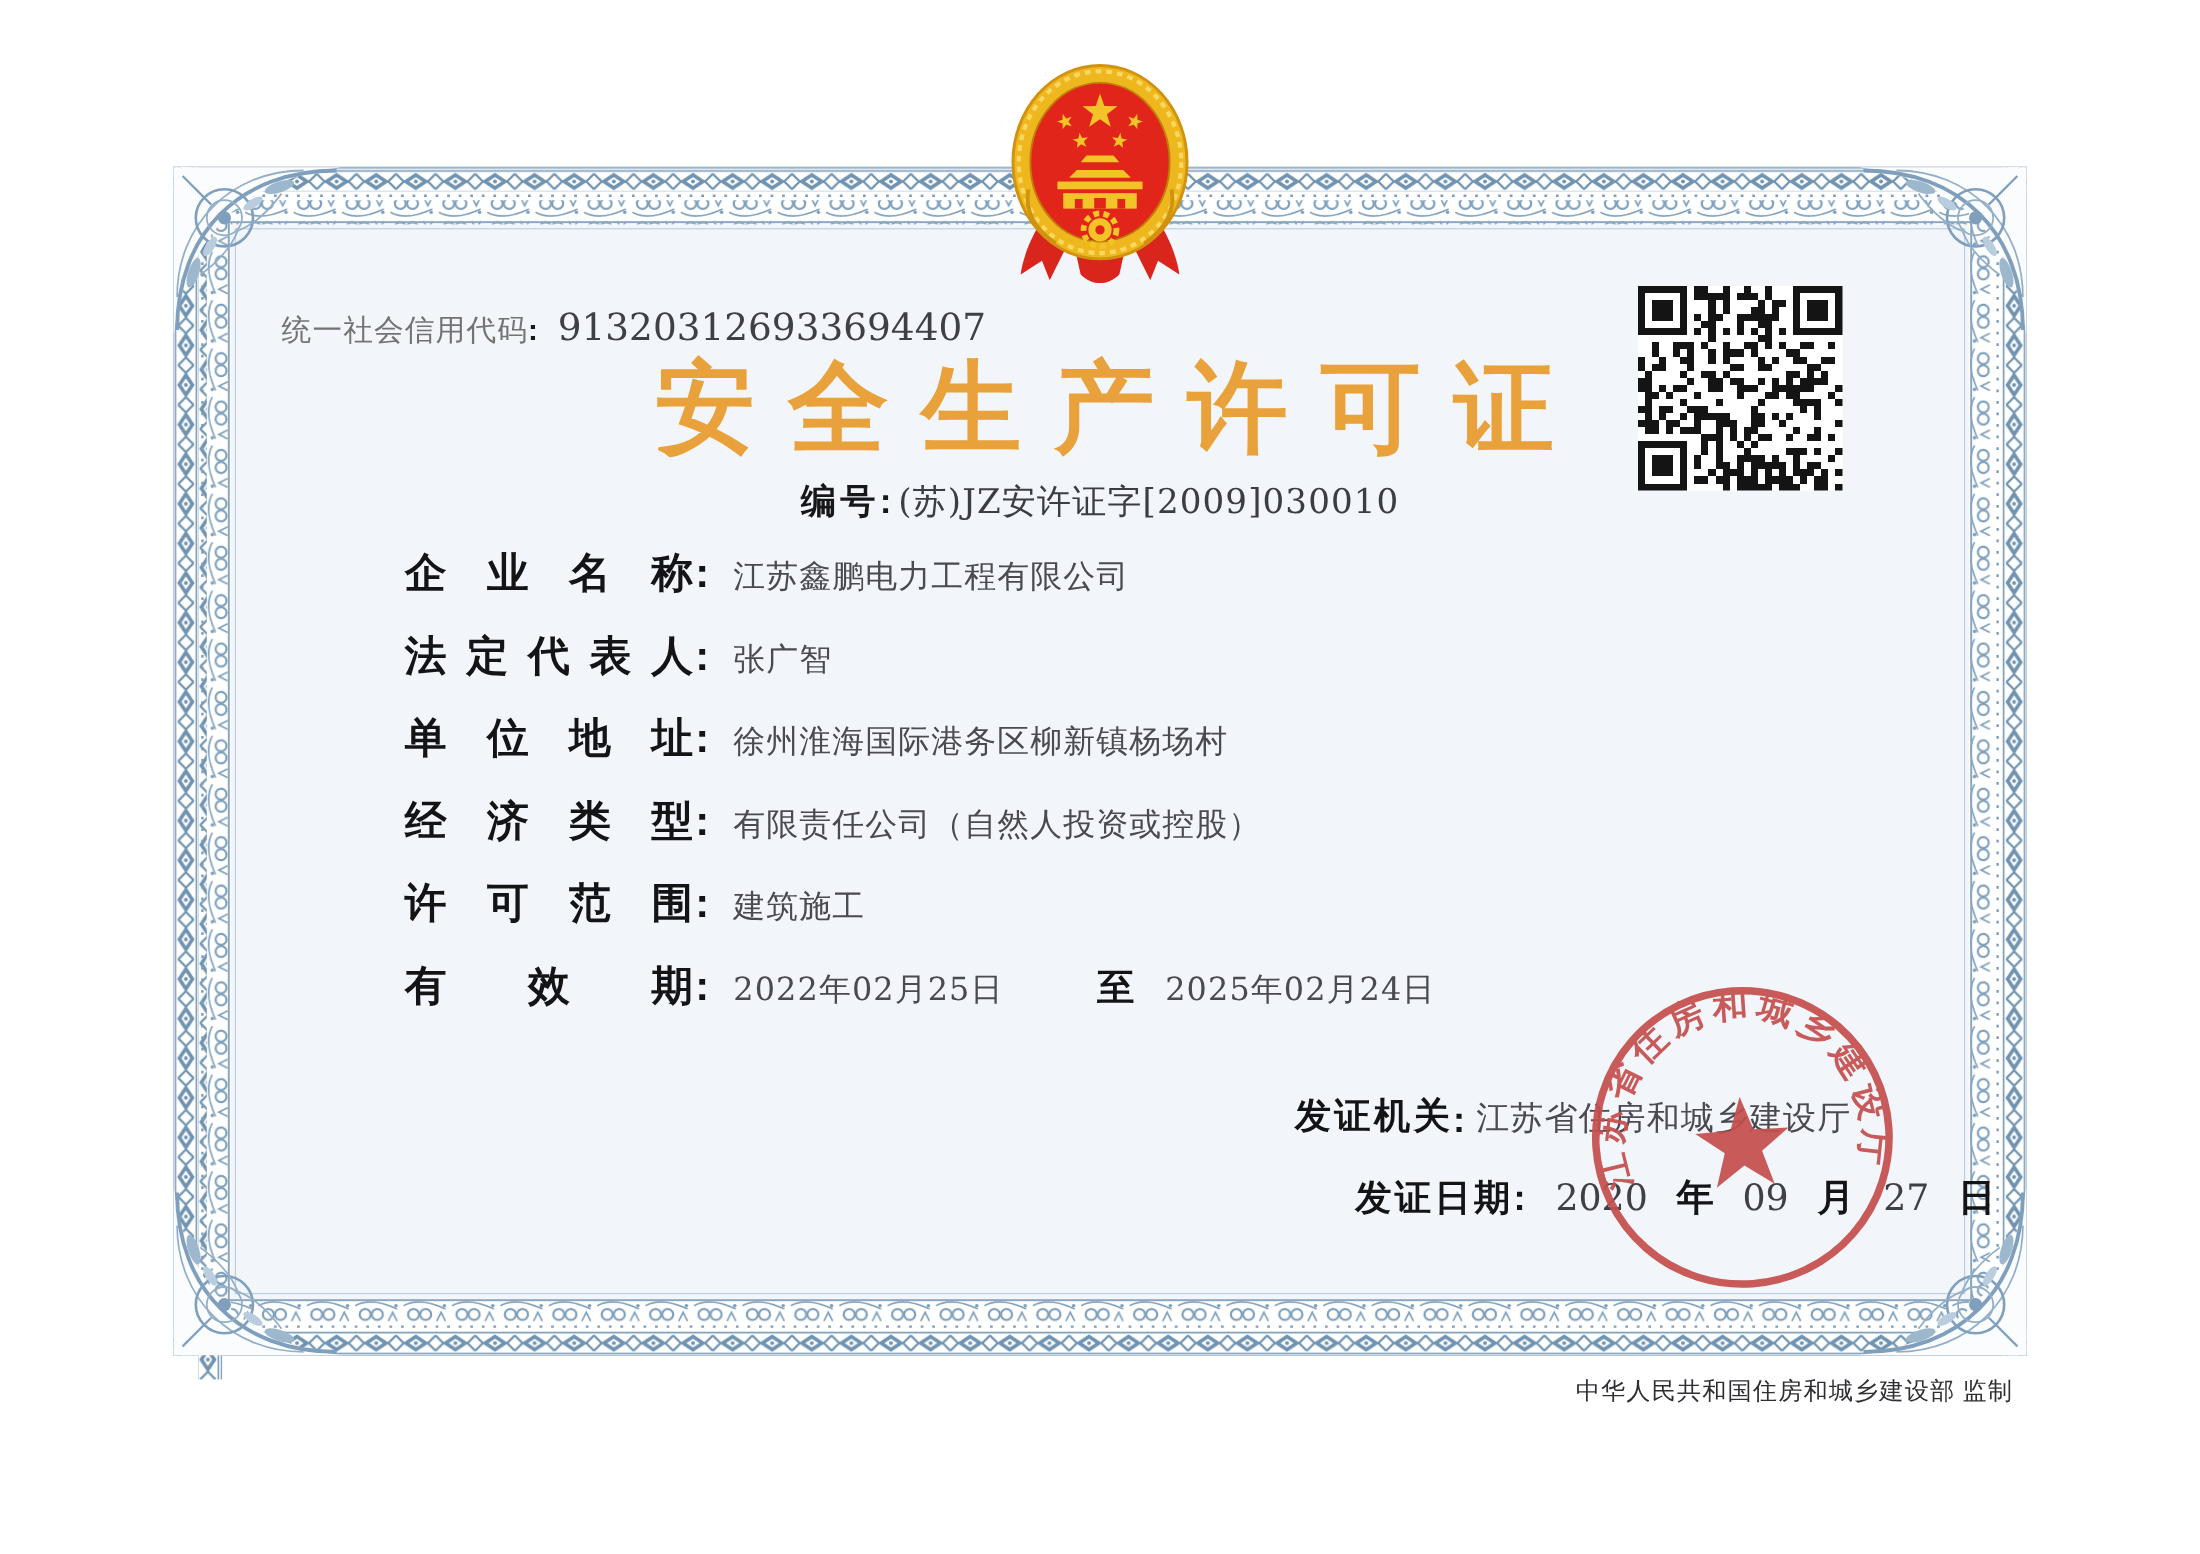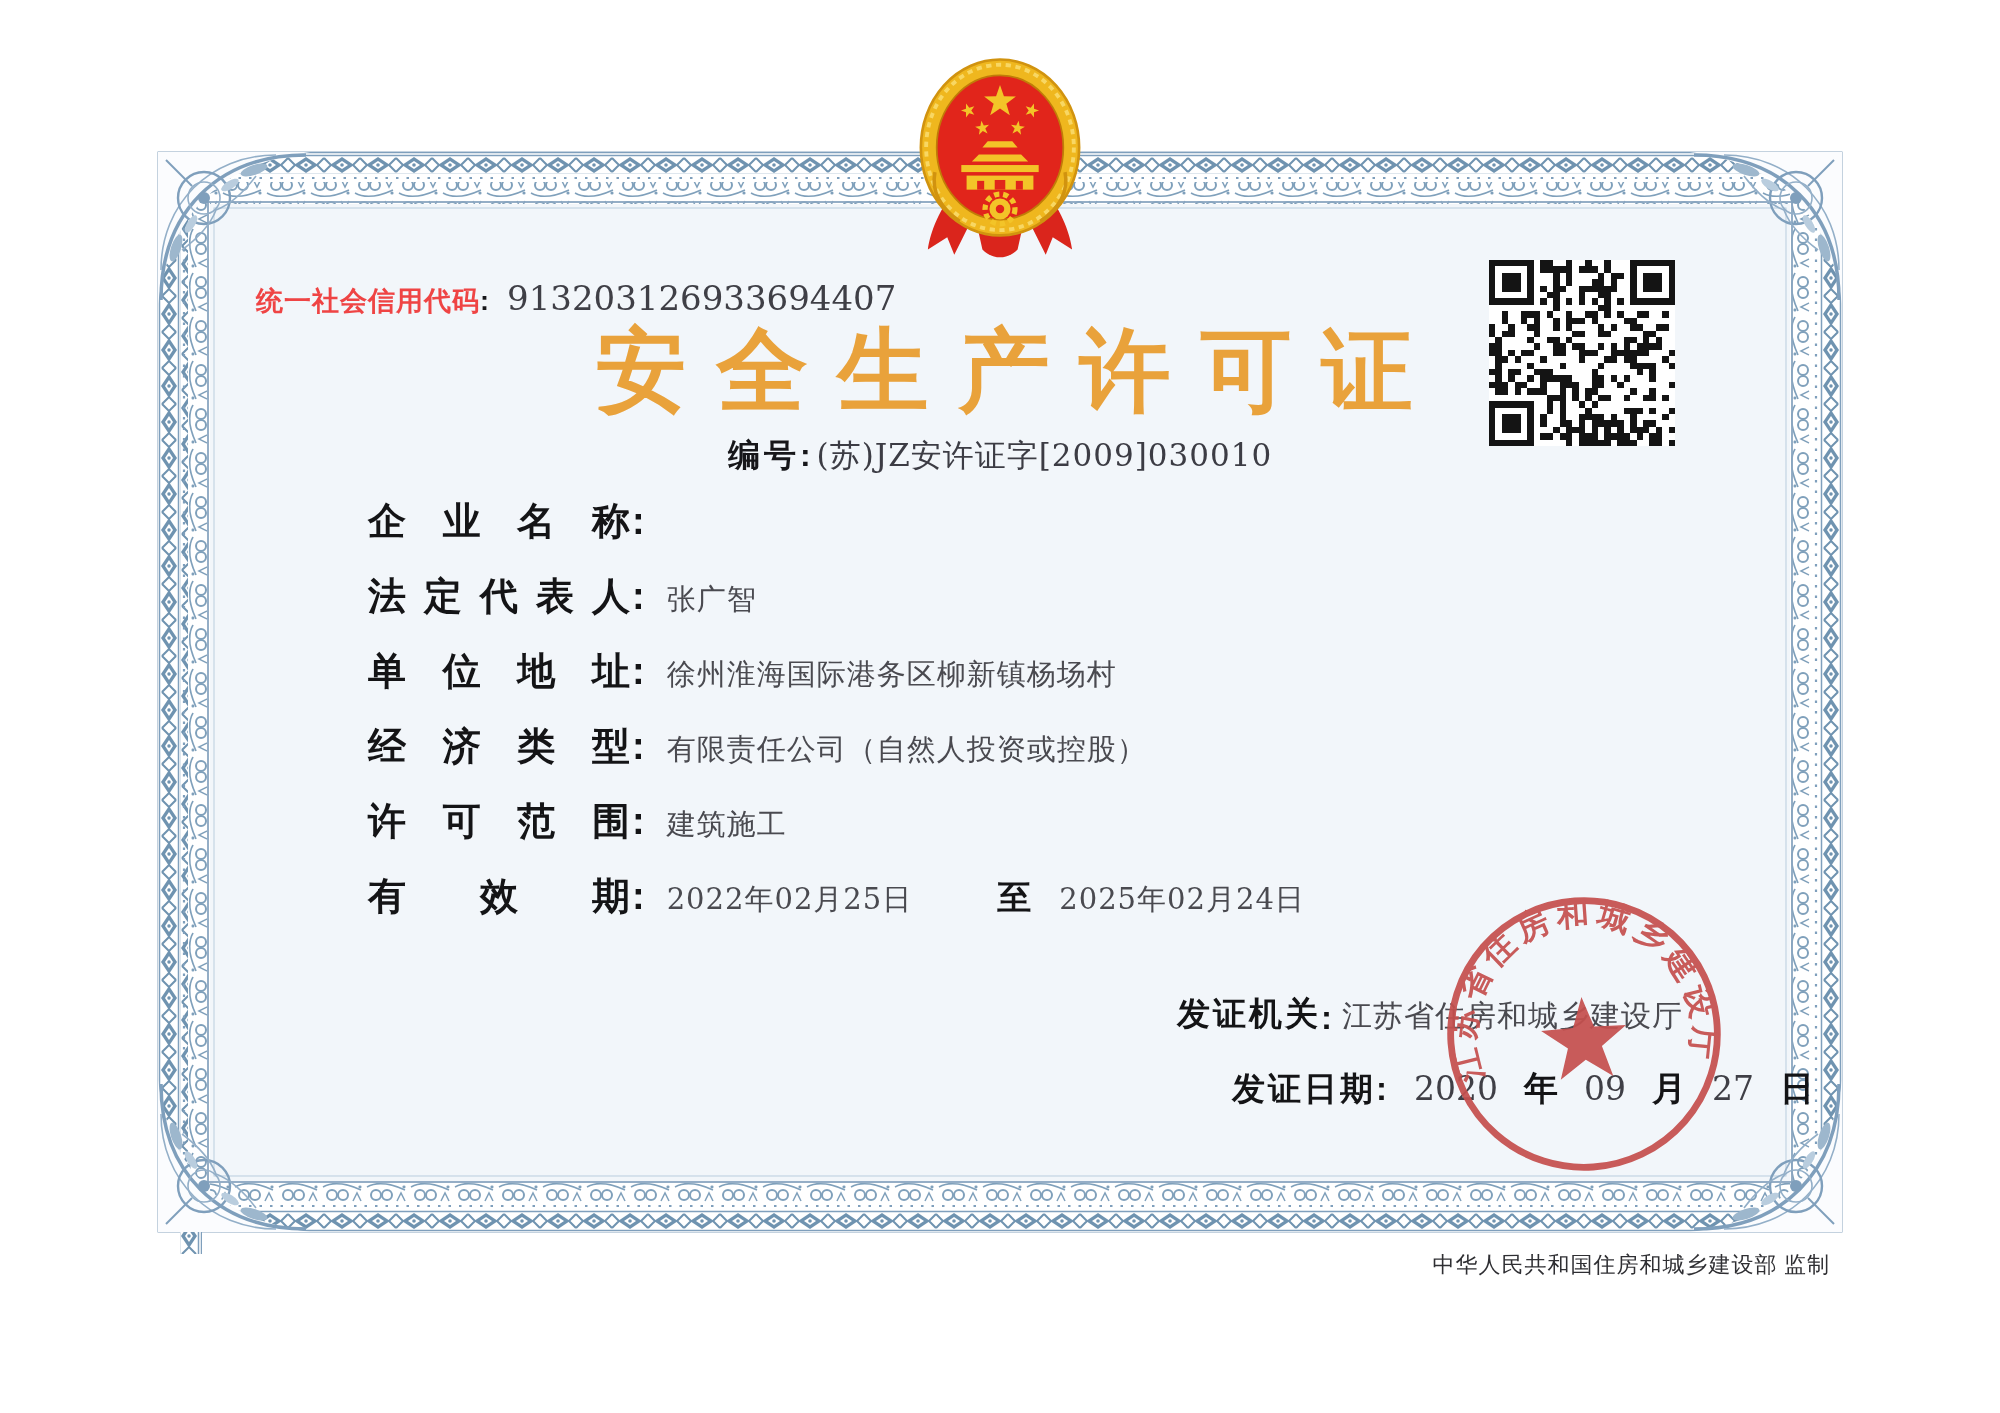--- a/index.html
+++ b/index.html
@@ -5,21 +5,21 @@
   html,body{margin:0;padding:0;background:#ffffff;}
   #page{position:relative;width:2000px;height:1413px;background:#ffffff;overflow:hidden;
         font-family:"Liberation Sans",sans-serif;}
   svg{display:block;}
 
   
   #frame-svg{position:absolute;left:0;top:0;z-index:1;}
 
   
   #credit-line{position:absolute;left:256px;top:278px;z-index:4;display:flex;align-items:baseline;}
-  #credit-label{font-size:27px;font-weight:bold;color:#ef4444;letter-spacing:1px;}
+  #credit-label{font-size:27px;font-weight:normal;color:#737373;letter-spacing:1px;}
   #credit-value{font-family:"DejaVu Serif","Liberation Serif",serif;font-size:34px;color:#3f3f46;letter-spacing:0px;margin-left:18px;}
 
   #cert-title{position:absolute;left:0;top:310px;width:2000px;text-align:center;z-index:3;
               font-size:91px;font-weight:bold;color:#E9A23B;letter-spacing:30px;padding-left:38px;box-sizing:border-box;}
 
   #serial-line{position:absolute;left:0;top:434px;width:2000px;z-index:4;display:flex;justify-content:center;align-items:baseline;}
   #serial-label{font-size:32px;font-weight:bold;color:#17171a;letter-spacing:4px;}
   #serial-value{font-family:"DejaVu Serif","Liberation Serif",serif;font-size:31px;color:#3c3c44;margin-left:6px;letter-spacing:1px;}
 
   
@@ -576,20 +576,21 @@
 
   <div id="fields">
     <div class="field-row">
       <span class="field-label">
           <span>企</span>
           <span>业</span>
           <span>名</span>
           <span>称</span>
         </span>
       <span class="field-colon">:</span>
+      <span class="field-value">江苏鑫鹏电力工程有限公司</span>
 
     </div>
 
     <div class="field-row">
       <span class="field-label">
           <span>法</span>
           <span>定</span>
           <span>代</span>
           <span>表</span>
           <span>人</span>

